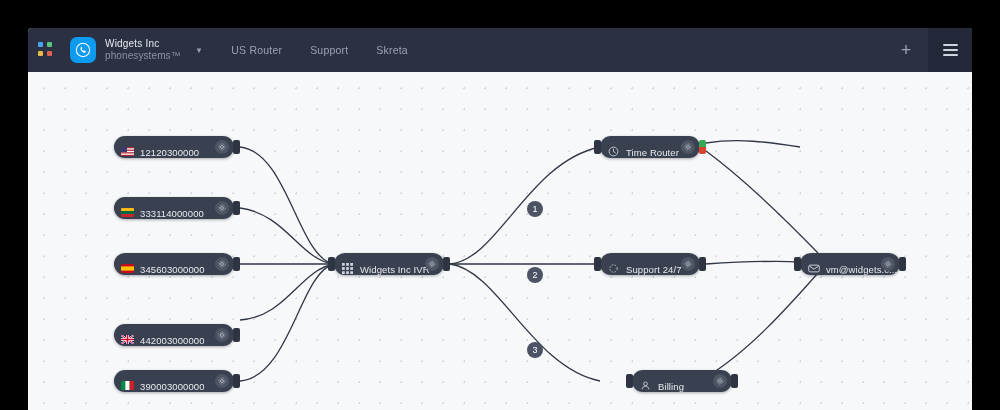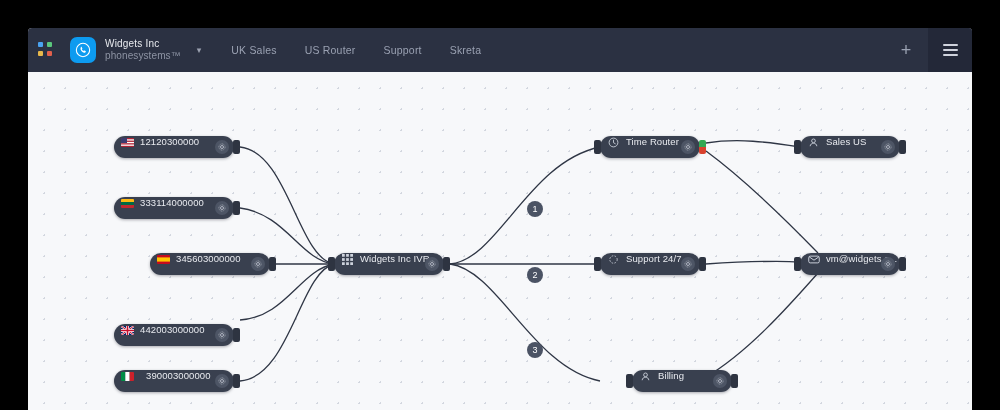--- a/index.html
+++ b/index.html
@@ -31,21 +31,21 @@
   .burger{width:44px;height:44px;background:#232838;display:flex;flex-direction:column;align-items:center;justify-content:center;gap:3px;}
   .burger i{display:block;width:15px;height:2px;background:#cfd3dc;border-radius:1px;}
 
   
   .canvas{position:absolute;left:0;top:44px;width:944px;height:338px;background:#f7f8fa;
      background-image:radial-gradient(#d3d7df 1px, transparent 1px);
      background-size:21px 21px;background-position:6px 6px;}
   .edges{position:absolute;left:0;top:0;width:944px;height:338px;}
 
   
-  .node{position:absolute;height:22px;background:#39404f;border-radius:11px;display:flex;align-items:flex-start;
+  .node{position:absolute;height:22px;background:#39404f;border-radius:11px;display:flex;align-items:flex-end;
         box-shadow:0 1px 3px rgba(20,24,34,.35);}
   .node .nico{width:13px;height:13px;margin-left:7px;flex:none;display:flex;align-items:center;justify-content:center;}
   .node .nlbl{color:#e9ebf0;font-size:9.5px;margin-left:6px;white-space:nowrap;overflow:hidden;letter-spacing:.1px;}
   .node .gear{position:absolute;right:5px;top:4px;width:14px;height:14px;border-radius:50%;background:#4d5565;display:flex;align-items:center;justify-content:center;}
   .node .gear svg{display:block;}
 
   .port{position:absolute;width:7px;height:14px;background:#2e3441;border-radius:2px;top:4px;}
   .port.out{right:-6px;}
   .port.inp{left:-6px;}
   .port.green{background:#34a853;height:7px;top:4px;right:-6px;border-radius:2px 2px 0 0;}
@@ -77,21 +77,20 @@
         </svg>
       </div>
       <div class="brand-txt">
         <div class="brand-name">Widgets Inc</div>
         <div class="brand-sub">phonesystems™</div>
       </div>
       <span class="brand-caret">▾</span>
     </div>
 
     <div class="tabs">
-      <div class="tab">UK Sales</div>
       <div class="tab">US Router</div>
       <div class="tab">Support</div>
       <div class="tab">Skreta</div>
     </div>
 
     <div class="hdr-right">
       <div class="plus">+</div>
       <div class="burger">
           <i></i>
           <i></i>
@@ -156,21 +155,21 @@
       <span class="nlbl">333114000000</span>
       <span class="gear">
           <svg width="8" height="8" viewBox="0 0 16 16">
             <circle cx="8" cy="8" r="3" fill="none" stroke="#cdd2dc" stroke-width="1.5"></circle>
             <circle cx="8" cy="8" r="6.2" fill="none" stroke="#cdd2dc" stroke-width="1.3" stroke-dasharray="1.6 1.6"></circle>
           </svg>
         </span>
       <span class="port out"></span>
     </div>
 
-    <div class="node" style="left:86px;top:181px;width:120px;margin-left:36px;">
+    <div class="node" style="left:86px;top:181px;width:120px;">
       <span class="nico">
         <svg class="flag" viewBox="0 0 13 9">
             <rect width="13" height="9" fill="#c60b1e"></rect>
             <rect y="2.4" width="13" height="4.2" fill="#ffc400"></rect>
           </svg>
       </span>
       <span class="nlbl">345603000000</span>
       <span class="gear">
           <svg width="8" height="8" viewBox="0 0 16 16">
             <circle cx="8" cy="8" r="3" fill="none" stroke="#cdd2dc" stroke-width="1.5"></circle>
@@ -193,21 +192,21 @@
       <span class="nlbl">442003000000</span>
       <span class="gear">
           <svg width="8" height="8" viewBox="0 0 16 16">
             <circle cx="8" cy="8" r="3" fill="none" stroke="#cdd2dc" stroke-width="1.5"></circle>
             <circle cx="8" cy="8" r="6.2" fill="none" stroke="#cdd2dc" stroke-width="1.3" stroke-dasharray="1.6 1.6"></circle>
           </svg>
         </span>
       <span class="port out"></span>
     </div>
 
-    <div class="node" style="left:86px;top:298px;width:120px;gap:6px;">
+    <div class="node" style="left:86px;top:298px;width:120px;">
       <span class="nico">
         <svg class="flag" viewBox="0 0 13 9">
             <rect width="4.33" height="9" fill="#008c45"></rect>
             <rect x="4.33" width="4.33" height="9" fill="#fff"></rect>
             <rect x="8.66" width="4.34" height="9" fill="#cd212a"></rect>
           </svg>
       </span>
       <span class="nlbl">390003000000</span>
       <span class="gear">
           <svg width="8" height="8" viewBox="0 0 16 16">
@@ -290,37 +289,20 @@
       <span class="gear">
           <svg width="8" height="8" viewBox="0 0 16 16">
             <circle cx="8" cy="8" r="3" fill="none" stroke="#cdd2dc" stroke-width="1.5"></circle>
             <circle cx="8" cy="8" r="6.2" fill="none" stroke="#cdd2dc" stroke-width="1.3" stroke-dasharray="1.6 1.6"></circle>
           </svg>
         </span>
       <span class="port inp"></span>
       <span class="port out"></span>
     </div>
 
-    <div class="node" style="left:772px;top:64px;width:100px;">
-      <span class="nico">
-        <svg width="11" height="11" viewBox="0 0 16 16" fill="none" stroke="#cdd2dc" stroke-width="1.3">
-            <circle cx="8" cy="5.6" r="2.7"></circle>
-            <path d="M3.2 13.4c0-2.6 2.2-4.3 4.8-4.3s4.8 1.7 4.8 4.3"></path>
-          </svg>
-      </span>
-      <span class="nlbl">Sales US</span>
-      <span class="gear">
-          <svg width="8" height="8" viewBox="0 0 16 16">
-            <circle cx="8" cy="8" r="3" fill="none" stroke="#cdd2dc" stroke-width="1.5"></circle>
-            <circle cx="8" cy="8" r="6.2" fill="none" stroke="#cdd2dc" stroke-width="1.3" stroke-dasharray="1.6 1.6"></circle>
-          </svg>
-        </span>
-      <span class="port inp"></span>
-      <span class="port out"></span>
-    </div>
 
     <div class="node" style="left:772px;top:181px;width:100px;">
       <span class="nico">
         <svg width="12" height="9" viewBox="0 0 16 11" fill="none" stroke="#cdd2dc" stroke-width="1.3">
             <rect x="1" y="1" width="14" height="9" rx="2"></rect>
             <path d="M1.6 2 L8 6.4 L14.4 2"></path>
           </svg>
       </span>
       <span class="nlbl">vm@widgets.c...</span>
       <span class="gear">

